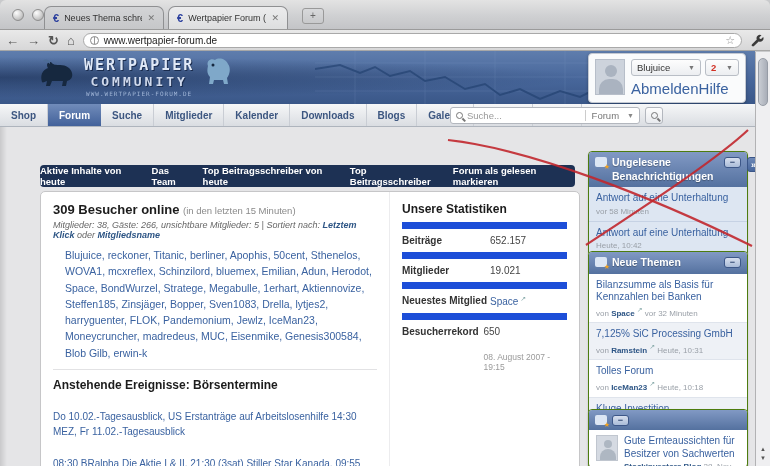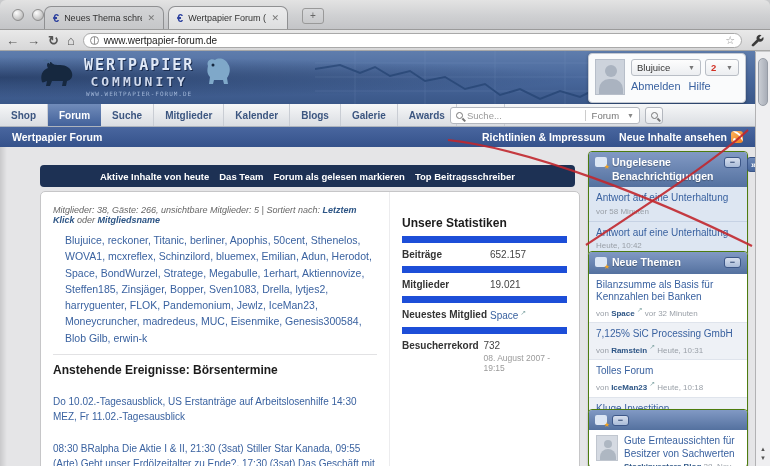--- a/index.html
+++ b/index.html
@@ -58,21 +58,21 @@
   .avatar { width:30px; height:36px; background:#cdd3dc; border:1px solid #b7bec9; position:relative; overflow:hidden; }
   .avatar:before { content:""; position:absolute; left:9px; top:5px; width:12px; height:12px; border-radius:50%; background:#aab3c0; }
   .avatar:after  { content:""; position:absolute; left:3px; top:19px; width:24px; height:18px; border-radius:10px 10px 0 0; background:#aab3c0; }
   .user-ctrls { flex:1; }
   .ctrl-row { display:flex; gap:4px; }
   .dropbtn { height:17px; border:1px solid #b9bec6; border-radius:3px; background:linear-gradient(180deg,#fdfdfd,#eceef1);
     display:flex; align-items:center; font-size:9.5px; color:#333; padding:0 5px; }
   .dropbtn .caret { margin-left:auto; color:#777; font-size:7px; padding-left:6px; }
   .drop-name { flex:1; }
   .badge-num { color:#d23023; font-weight:bold; }
-  .user-links { margin-top:4px; font-size:11px; color:#3a62a0; display:flex; gap:8px; }
+  .user-links { margin-top:4px; font-size:15px; color:#3a62a0; display:flex; }
 
   
   .navbar { position:absolute; top:53px; left:0; right:0; height:23px;
     background:linear-gradient(180deg,#f6f7f8,#dadde2); border-bottom:1px solid #aeb4bd; display:flex; align-items:stretch; }
   .navtab { padding:0 11px; font-size:10px; font-weight:bold; color:#3c5680; display:flex; align-items:center; border-right:1px solid #c9cdd4; }
   .navtab.active { background:linear-gradient(180deg,#718cba,#42619a); color:#fff; border-right:none; }
   .searchbox { position:absolute; right:115px; top:3px; width:190px; height:17px; background:#fff; border:1px solid #b3b7be; border-radius:3px;
     display:flex; align-items:center; padding:0 5px; gap:4px; font-size:9.5px; }
   .mag { width:7px; height:7px; border:1.5px solid #777; border-radius:50%; position:relative; flex:none; }
   .mag:after { content:""; position:absolute; left:5px; top:6px; width:4px; height:1.5px; background:#777; transform:rotate(45deg); }
@@ -93,38 +93,38 @@
     border:2px solid #fff; border-left:none; border-bottom:none; border-radius:0 100% 0 0; clip-path:polygon(0 0,100% 0,100% 100%); }
 
   
   .pillbar { position:absolute; top:114px; left:40px; width:535px; height:22px; background:#1d3154; border-radius:4px;
     display:flex; align-items:center; justify-content:center; gap:10px; font-size:9.5px; font-weight:bold; color:#fff; }
 
   
   .mainbox { position:absolute; top:140px; left:40px; width:540px; bottom:-2px; background:#fff;
     border:1px solid #c6c6c8; border-radius:5px 5px 0 0; display:flex; }
   .leftcol { flex:1; padding:10px 12px; }
-  .statcol { width:190px; border-left:1px solid #ececee; padding:24px 12px; }
+  .statcol { width:190px; border-left:1px solid #ececee; padding:10px 12px; }
   .vis-title { font-size:13px; font-weight:bold; color:#1c1c1c; }
   .vis-title .muted { font-weight:normal; font-size:9.5px; color:#8a8a8a; }
   .vis-meta { font-size:9px; color:#666; margin-top:3px;font-style:italic; }
   .vis-meta a, .inline-link { color:#2d5585; font-weight:bold; text-decoration:none; }
   .members { font-size:10.5px; color:#3a62a0; line-height:1.55; margin:7px 0 4px 12px; }
   .member a { color:#3a62a0; text-decoration:none; }
   .member:last-of-type .sep { display:none; }
   .hr { border-top:1px solid #e2e2e4; margin:8px 0; }
   .sec-h { font-size:12px; font-weight:bold; color:#1c1c1c; margin-top:4px; }
   .sec-p { font-size:10px; color:#3a62a0; line-height:1.5; margin:17px 0 9px; }
 
   .stat-title { font-size:12px; font-weight:bold; color:#1c1c1c; padding-bottom:6px; }
   .stat-row { display:flex; border-top:7px solid #1d4ed8; padding:6px 0; font-size:10px; }
   .stat-label { width:88px; font-weight:bold; color:#333; }
   .stat-val { color:#444; }
   .stat-val.link { color:#3a62a0; }
-  .stat-sub { font-size:8.5px; color:#9a9a9a; margin-top:2px; }
+  .stat-sub { font-size:8.5px; color:#9a9a9a; margin-top:15px; }
   .stat-sub:empty { display:none; }
   .ext { display:none; font-size:7px; color:#8aa; margin-left:2px; vertical-align:super; }
   .ext.show { display:inline; }
 
   
   .sidebar-panel { position:absolute; left:588px; width:160px; background:#fff; border:1px solid #4d7c0f;
     border-radius:4px; box-shadow:0 1px 2px rgba(0,0,0,.15); overflow:hidden; }
   .panel-head { background:linear-gradient(180deg,#8199c4,#54719f); padding:4px 6px; display:flex; gap:5px; color:#fff; }
   .panel-title { font-size:10.5px; font-weight:bold; line-height:1.3; flex:1; text-shadow:0 1px 1px rgba(0,0,0,.3); }
   .bubble-icon { width:12px; height:10px; margin-top:1px; background:#dce6f4; border-radius:2px; position:relative; flex:none; }
@@ -273,20 +273,23 @@
         </div>
 
         <div class="navtab">
           <span>Mitglieder</span>
         </div>
 
         <div class="navtab">
           <span>Kalender</span>
         </div>
 
+        <div class="navtab">
+          <span>Downloads</span>
+        </div>
 
         <div class="navtab">
           <span>Blogs</span>
         </div>
 
         <div class="navtab">
           <span>Galerie</span>
         </div>
 
         <div class="navtab">
@@ -302,40 +305,36 @@
       <span class="search-ph">Suche...</span>
       <span class="scope">
         <span>Forum</span>
         <span class="caret">▼</span>
       </span>
     </div>
     <div class="searchbtn" style="top:56px">
       <span class="mag"></span>
     </div>
 
-    <div class="crumbbar">
-      <span>Wertpapier Forum</span>
-      <div class="crumb-links">
-
-      <span>Richtlinien &amp; Impressum</span>
-          <span>Neue Inhalte ansehen</span>
-        </div>
-      <span class="rss"></span>
-    </div>
 
     <div class="pillbar">
 
     <span>Aktive Inhalte von heute</span>
         <span>Das Team</span>
+        <span>Top Beitragsschreiber von heute</span>
+        <span>Top Beitragsschreiber</span>
         <span>Forum als gelesen markieren</span>
-        <span>Top Beitragsschreiber</span>
       </div>
 
     <div class="mainbox">
       <div class="leftcol">
+        <div class="vis-title">
+          <span>309 Besucher online</span>
+          <span class="muted">(in den letzten 15 Minuten)</span>
+        </div>
         <div class="vis-meta">
           <span>Mitglieder: 38, Gäste: 266, unsichtbare Mitglieder: 5 | Sortiert nach: </span><a href="#">Letztem Klick</a><span> oder </span><a href="#">Mitgliedsname</a>
         </div>
         <div class="members">
           
         <span class="member"><a href="#">Blujuice</a><span class="sep">, </span></span><span class="member"><a href="#">reckoner</a><span class="sep">, </span></span><span class="member"><a href="#">Titanic</a><span class="sep">, </span></span><span class="member"><a href="#">berliner</a><span class="sep">, </span></span><span class="member"><a href="#">Apophis</a><span class="sep">, </span></span><span class="member"><a href="#">50cent</a><span class="sep">, </span></span><span class="member"><a href="#">Sthenelos</a><span class="sep">, </span></span><span class="member"><a href="#">WOVA1</a><span class="sep">, </span></span><span class="member"><a href="#">mcxreflex</a><span class="sep">, </span></span><span class="member"><a href="#">Schinzilord</a><span class="sep">, </span></span><span class="member"><a href="#">bluemex</a><span class="sep">, </span></span><span class="member"><a href="#">Emilian</a><span class="sep">, </span></span><span class="member"><a href="#">Adun</a><span class="sep">, </span></span><span class="member"><a href="#">Herodot</a><span class="sep">, </span></span><span class="member"><a href="#">Space</a><span class="sep">, </span></span><span class="member"><a href="#">BondWurzel</a><span class="sep">, </span></span><span class="member"><a href="#">Stratege</a><span class="sep">, </span></span><span class="member"><a href="#">Megabulle</a><span class="sep">, </span></span><span class="member"><a href="#">1erhart</a><span class="sep">, </span></span><span class="member"><a href="#">Aktiennovize</a><span class="sep">, </span></span><span class="member"><a href="#">Steffen185</a><span class="sep">, </span></span><span class="member"><a href="#">Zinsjäger</a><span class="sep">, </span></span><span class="member"><a href="#">Bopper</a><span class="sep">, </span></span><span class="member"><a href="#">Sven1083</a><span class="sep">, </span></span><span class="member"><a href="#">Drella</a><span class="sep">, </span></span><span class="member"><a href="#">lytjes2</a><span class="sep">, </span></span><span class="member"><a href="#">harryguenter</a><span class="sep">, </span></span><span class="member"><a href="#">FLOK</a><span class="sep">, </span></span><span class="member"><a href="#">Pandemonium</a><span class="sep">, </span></span><span class="member"><a href="#">Jewlz</a><span class="sep">, </span></span><span class="member"><a href="#">IceMan23</a><span class="sep">, </span></span><span class="member"><a href="#">Moneycruncher</a><span class="sep">, </span></span><span class="member"><a href="#">madredeus</a><span class="sep">, </span></span><span class="member"><a href="#">MUC</a><span class="sep">, </span></span><span class="member"><a href="#">Eisenmike</a><span class="sep">, </span></span><span class="member"><a href="#">Genesis300584</a><span class="sep">, </span></span><span class="member"><a href="#">Blob Gilb</a><span class="sep">, </span></span><span class="member"><a href="#">erwin-k</a></span></div>
         <div class="hr"></div>
         <div>
 
             <div class="event">
@@ -373,21 +372,21 @@
               <div class="stat-label">Neuestes Mitglied</div>
               <div>
                 <span class="stat-val link">Space</span><span class="ext show">↗</span>
                 
               </div>
             </div>
 
             <div class="stat-row">
               <div class="stat-label">Besucherrekord</div>
               <div>
-                <span class="stat-val">732</span>
+                <span class="stat-val">650</span>
                 <div class="stat-sub">08. August 2007 - 19:15</div>
               </div>
             </div>
           </div>
       </div>
     </div>
 
     <div class="sidebar-panel p1" style="top:100px">
       <div class="panel-head">
         <span class="bubble-icon"></span>

